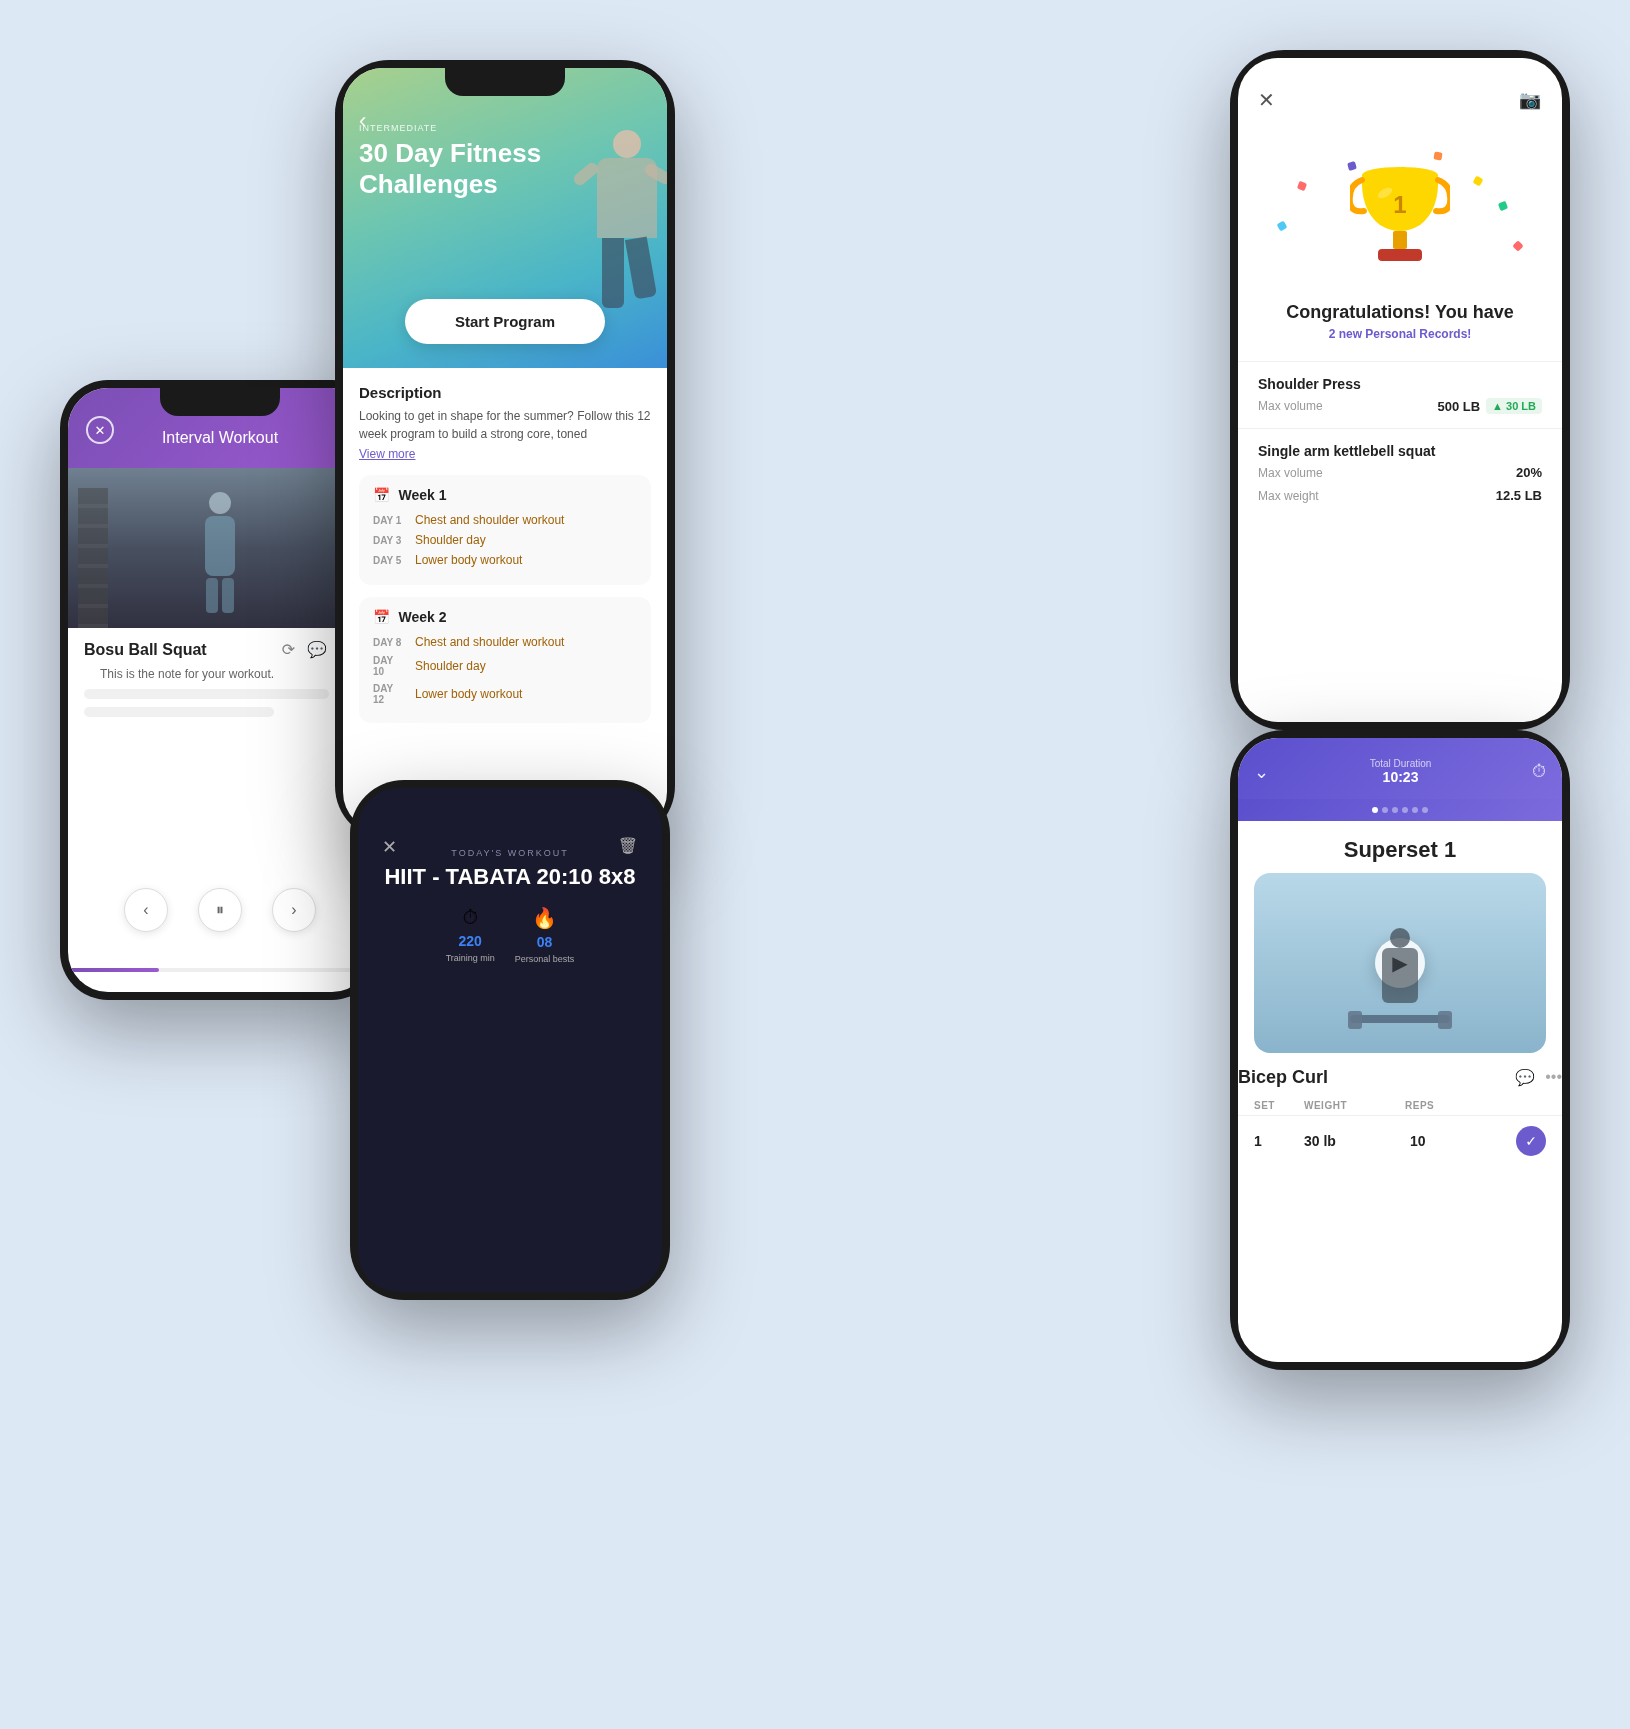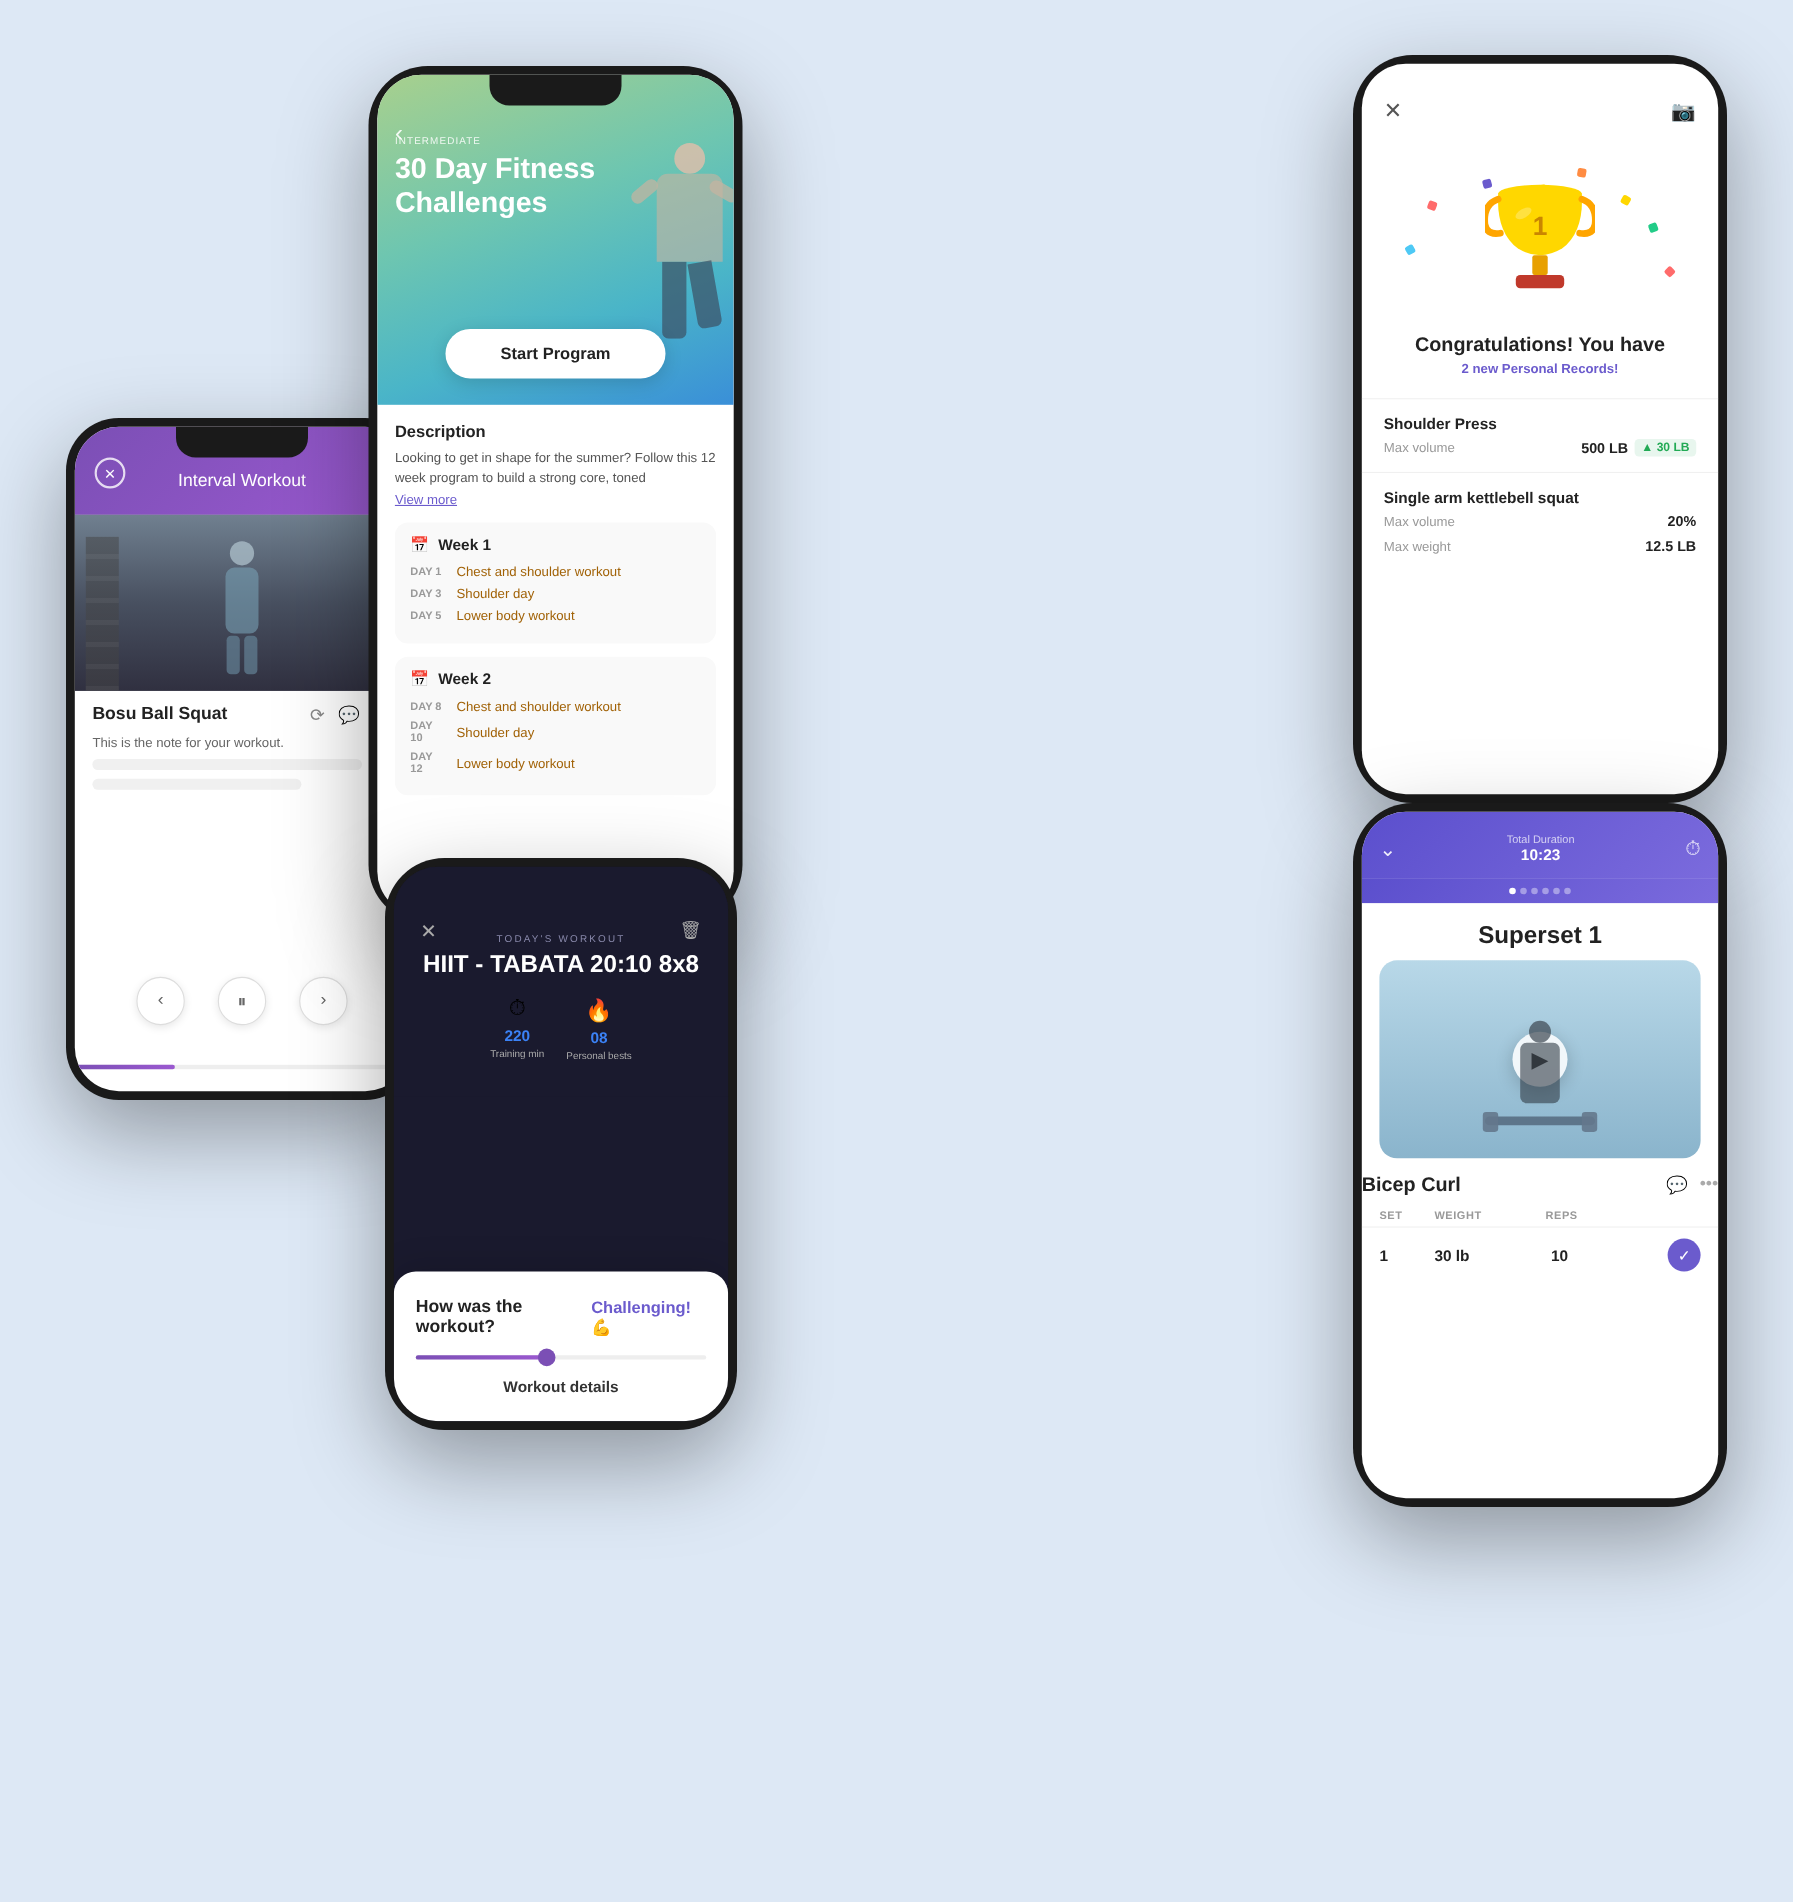--- a/index.html
+++ b/index.html
@@ -427,21 +427,21 @@
     <div class="p1-info">
       <div style="display:flex;align-items:center;justify-content:space-between;">
         <span class="p1-exercise-name">Bosu Ball Squat</span>
         <div style="display:flex;gap:12px;">
           <span style="font-size:16px;color:#888;cursor:pointer;">⟳</span>
           <span style="font-size:16px;color:#888;cursor:pointer;">💬</span>
           <span style="font-size:16px;color:#888;cursor:pointer;">•••</span>
         </div>
       </div>
     </div>
-    <div style="padding:0 16px;">
+    <div style="padding:0 32px;">
       <p style="font-size:12px;color:#666;">This is the note for your workout.</p>
     </div>
     <div class="p1-note-lines">
       <div class="p1-line" style="width:90%;"></div>
       <div class="p1-line" style="width:70%;"></div>
     </div>
     <div style="height:50px;"></div>
     <div class="p1-controls">
       <div class="p1-ctrl-btn">‹</div>
       <div class="p1-ctrl-btn play">⏸</div>
@@ -601,32 +601,20 @@
           <span class="p4-stat-label">Training min</span>
         </div>
         <div class="p4-stat">
           <span class="p4-stat-icon">🔥</span>
           <span class="p4-stat-num">08</span>
           <span class="p4-stat-label">Personal bests</span>
         </div>
       </div>
     </div>
 
-    <div class="p4-rating-popup">
-      <div class="p4-rating-row">
-        <span class="p4-rating-question">How was the workout?</span>
-        <span class="p4-rating-answer">Challenging! 💪</span>
-      </div>
-      <div class="p4-slider-track">
-        <div class="p4-slider-fill">
-          <div class="p4-slider-thumb"></div>
-        </div>
-      </div>
-      <div class="p4-workout-details-label">Workout details</div>
-    </div>
   </div>
 </div>
 
 <div class="phone phone5">
   <div class="phone-screen">
     <div class="p5-header">
       <span class="p5-chevron">⌄</span>
       <div class="p5-duration">
         <div class="p5-duration-label">Total Duration</div>
         <div class="p5-duration-value">10:23</div>

